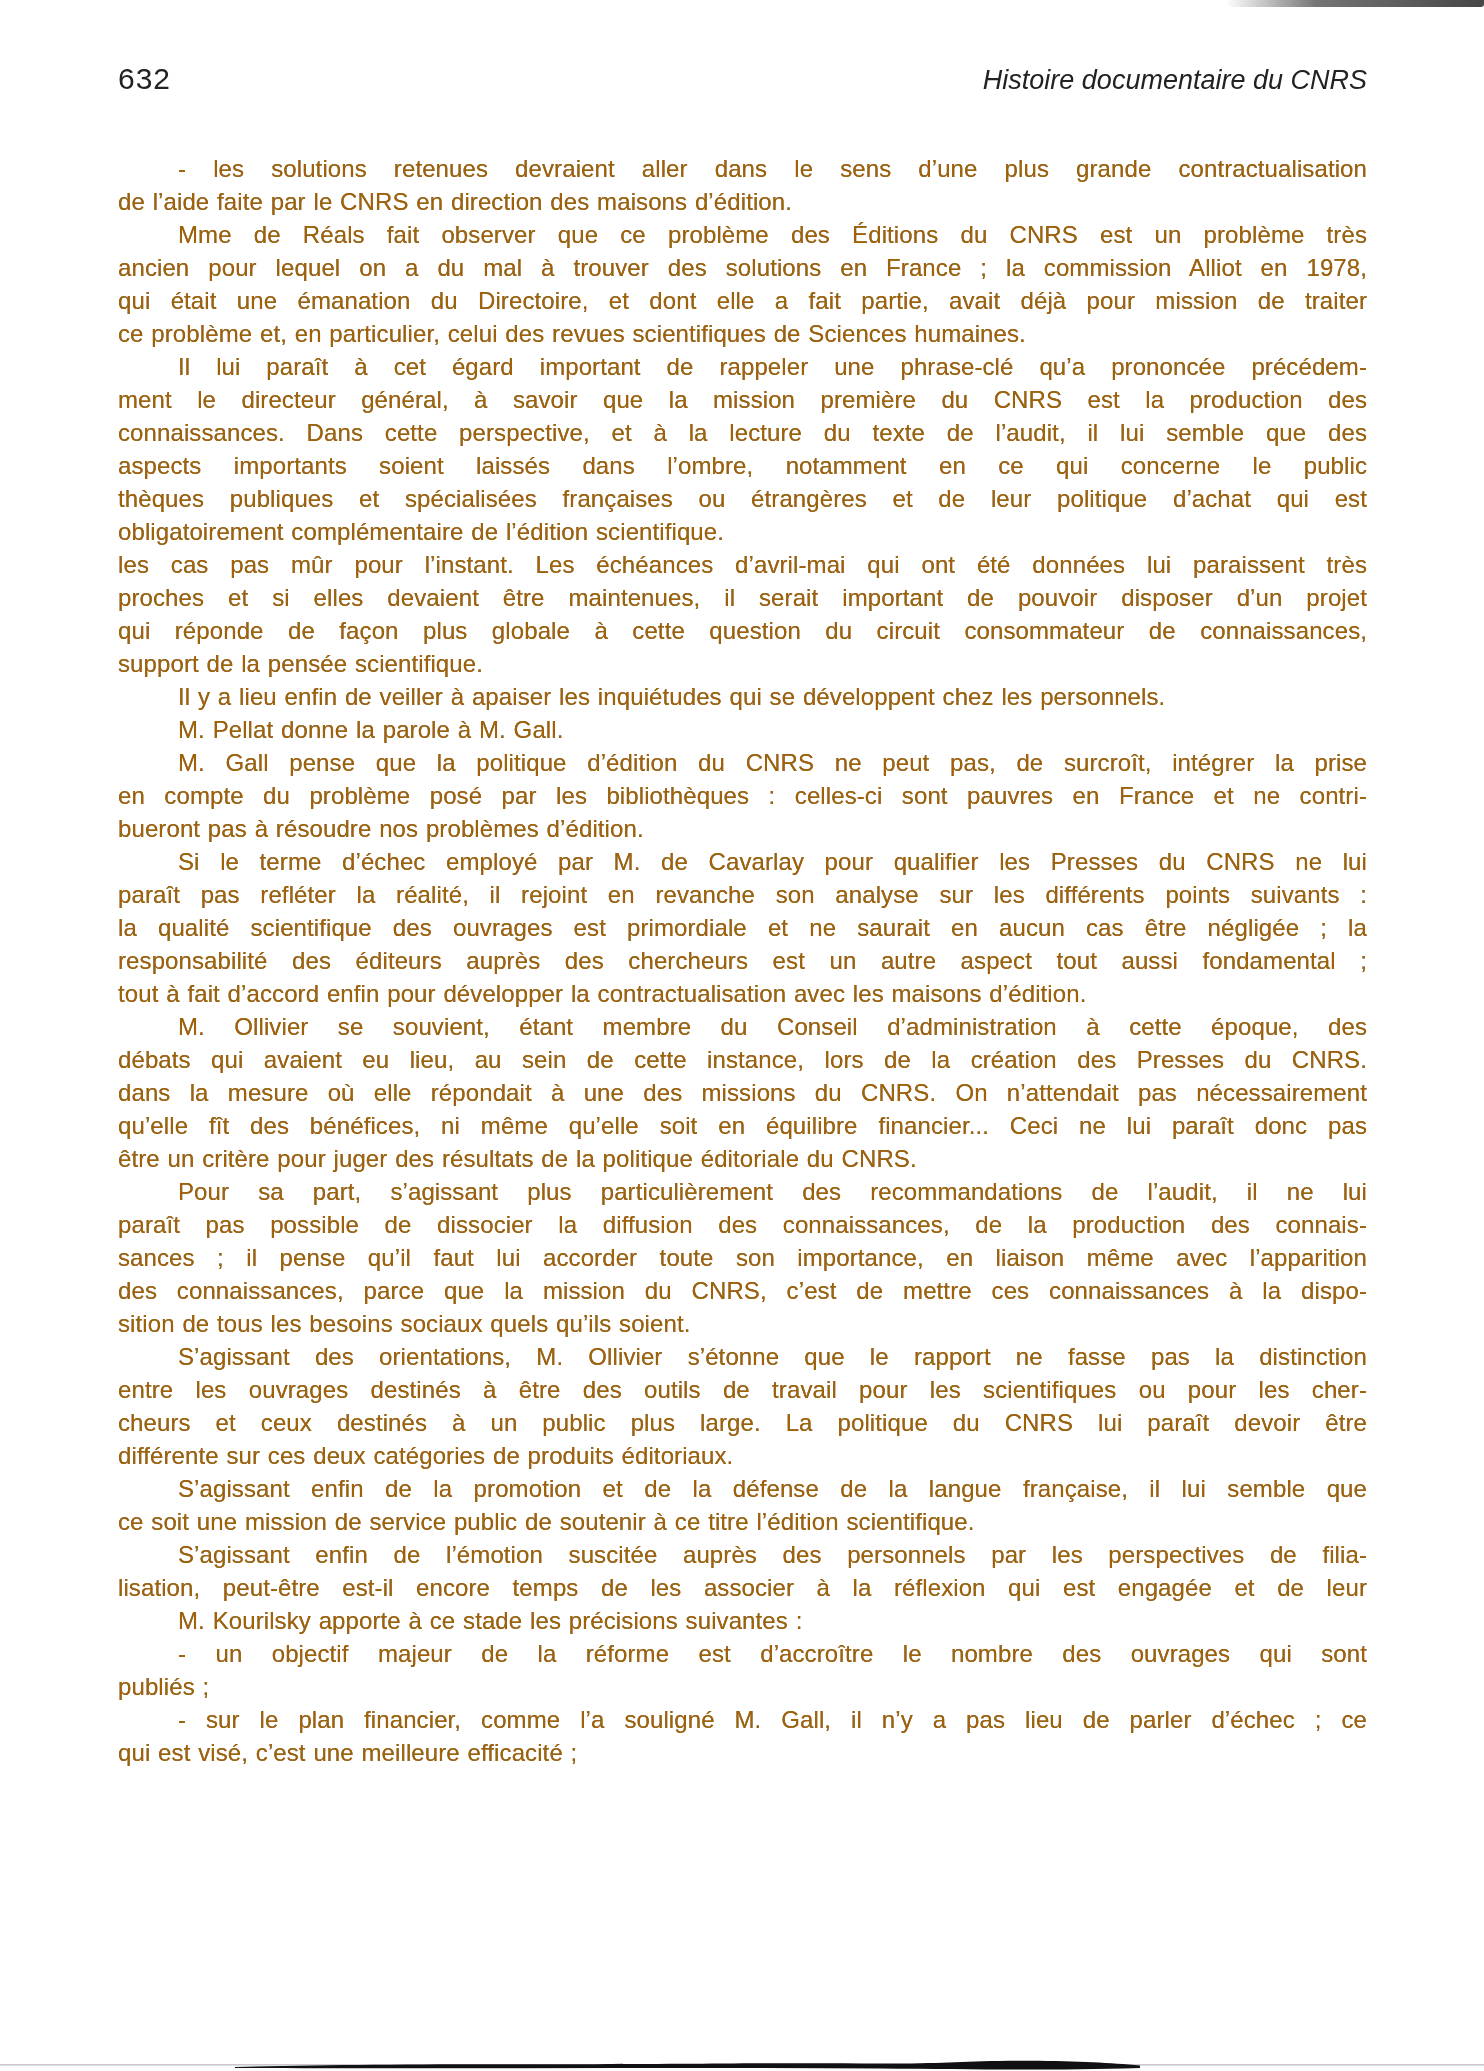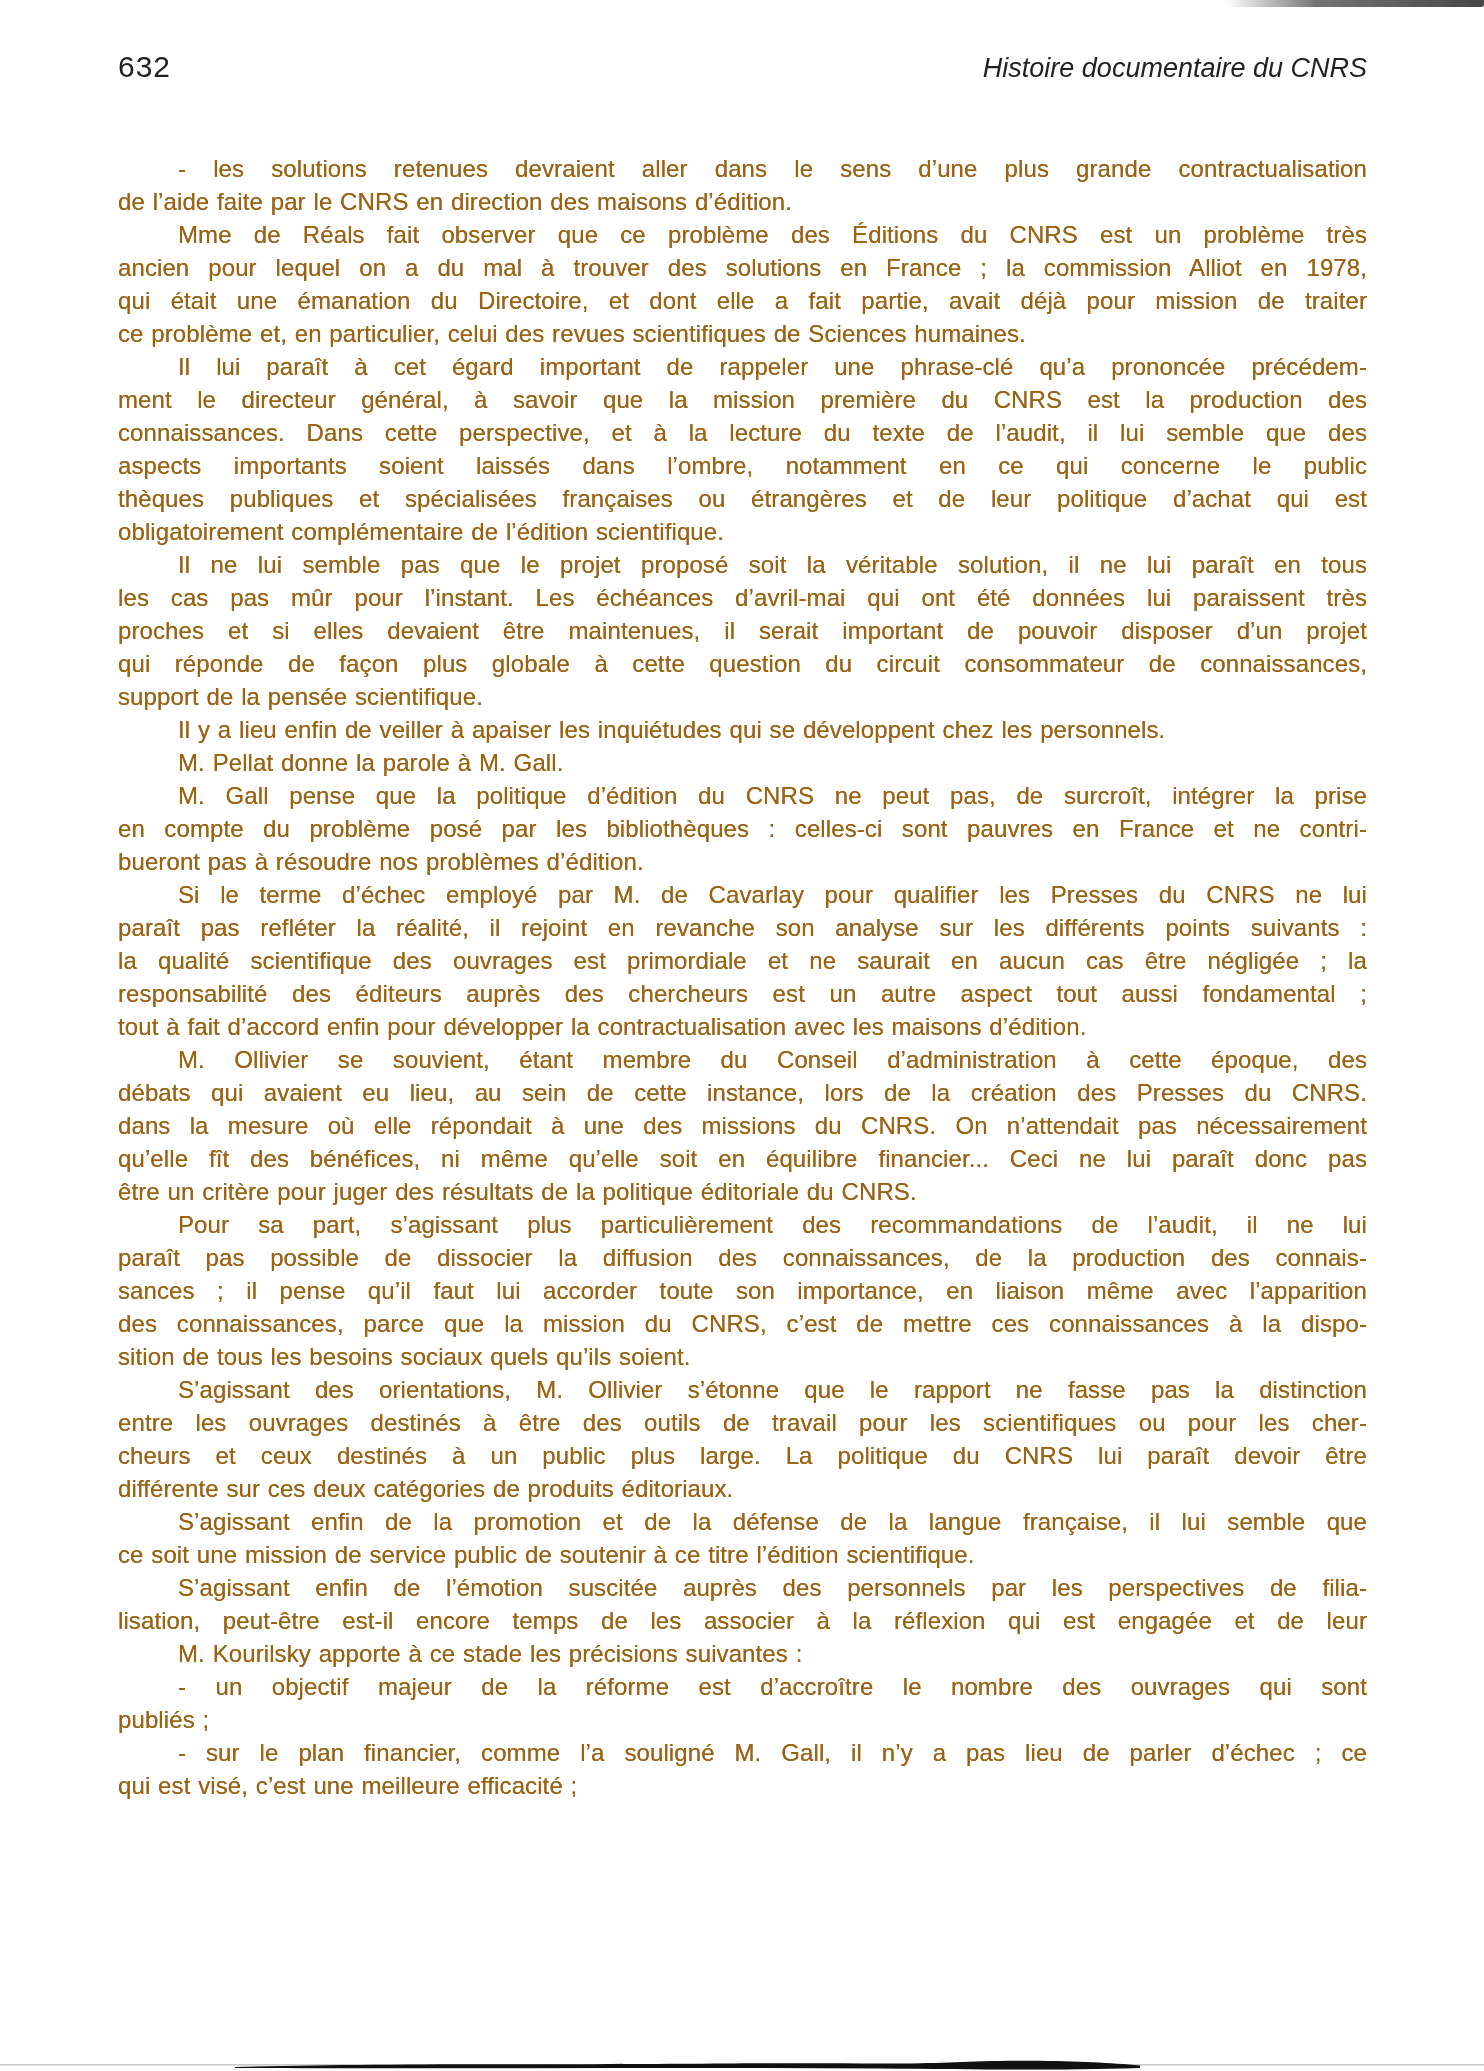--- a/index.html
+++ b/index.html
@@ -8,21 +8,21 @@
     width: 1484px;
     height: 2071px;
     background: #ffffff;
     overflow: hidden;
     font-family: "Liberation Sans", sans-serif;
     color: #1c1c1c;
   }
   
   .header {
     position: absolute;
-    top: 50px;
+    top: 62px;
     left: 118px;
     right: 117px;
     display: flex;
     justify-content: space-between;
     align-items: baseline;
   }
   .page-number {
     font-size: 30px;
     letter-spacing: 1px;
     color: #222;
@@ -87,21 +87,20 @@
       <div class="line first">Mme de Réals fait observer que ce problème des Éditions du CNRS est un problème très</div>
       <div class="line">ancien pour lequel on a du mal à trouver des solutions en France ; la commission Alliot en 1978,</div>
       <div class="line">qui était une émanation du Directoire, et dont elle a fait partie, avait déjà pour mission de traiter</div>
       <div class="line last">ce problème et, en particulier, celui des revues scientifiques de Sciences humaines.</div>
       <div class="line first">Il lui paraît à cet égard important de rappeler une phrase-clé qu’a prononcée précédem-</div>
       <div class="line">ment le directeur général, à savoir que la mission première du CNRS est la production des</div>
       <div class="line">connaissances. Dans cette perspective, et à la lecture du texte de l’audit, il lui semble que des</div>
       <div class="line">aspects importants soient laissés dans l’ombre, notamment en ce qui concerne le public</div>
       <div class="line">thèques publiques et spécialisées françaises ou étrangères et de leur politique d’achat qui est</div>
       <div class="line last">obligatoirement complémentaire de l’édition scientifique.</div>
-      <div class="line first">Il ne lui semble pas que le projet proposé soit la véritable solution, il ne lui paraît en tous</div>
       <div class="line">les cas pas mûr pour l’instant. Les échéances d’avril-mai qui ont été données lui paraissent très</div>
       <div class="line">proches et si elles devaient être maintenues, il serait important de pouvoir disposer d’un projet</div>
       <div class="line">qui réponde de façon plus globale à cette question du circuit consommateur de connaissances,</div>
       <div class="line last">support de la pensée scientifique.</div>
       <div class="line first last">Il y a lieu enfin de veiller à apaiser les inquiétudes qui se développent chez les personnels.</div>
       <div class="line first last">M. Pellat donne la parole à M. Gall.</div>
       <div class="line first">M. Gall pense que la politique d’édition du CNRS ne peut pas, de surcroît, intégrer la prise</div>
       <div class="line">en compte du problème posé par les bibliothèques : celles-ci sont pauvres en France et ne contri-</div>
       <div class="line last">bueront pas à résoudre nos problèmes d’édition.</div>
       <div class="line first">Si le terme d’échec employé par M. de Cavarlay pour qualifier les Presses du CNRS ne lui</div>

